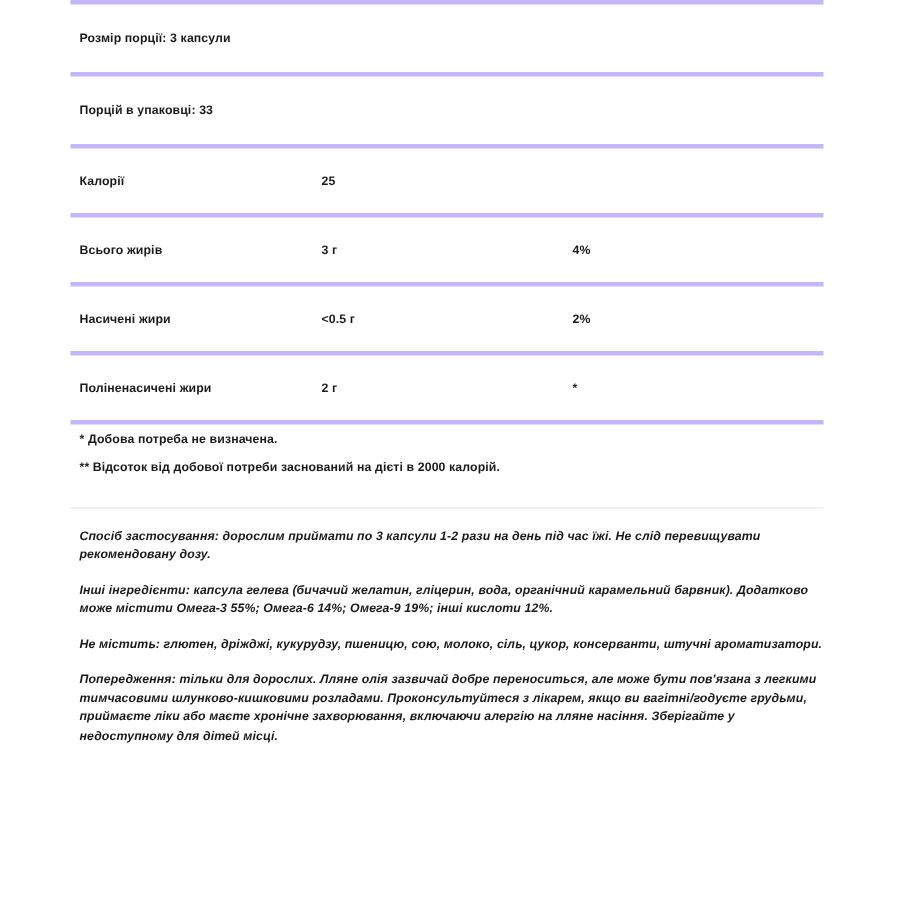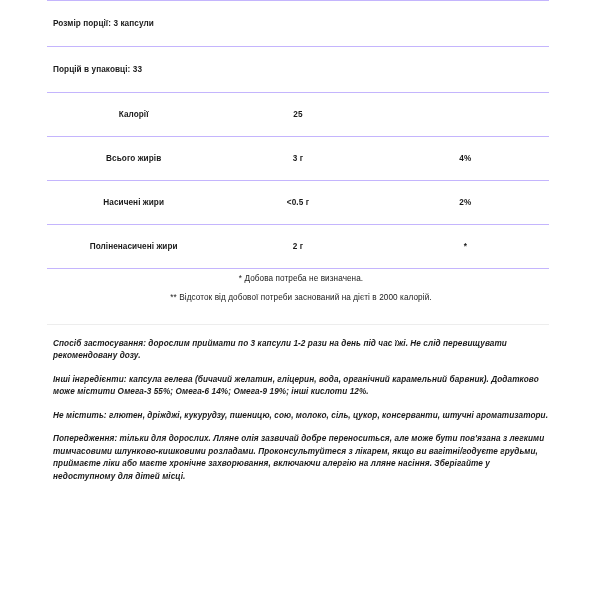--- a/index.html
+++ b/index.html
@@ -24,50 +24,49 @@
     padding: 0 47px 0 47px;
   }
 
   
   .facts-table {
     width: 502px;
     border-collapse: collapse;
     table-layout: fixed;
   }
   .facts-table td {
-    border-top: 1px solid #c4b5fd;
+    border-top: 3px solid #c4b5fd;
     padding: 0;
     vertical-align: middle;
     font-size: 8.2px;
     line-height: 1.45;
     letter-spacing: 0.01em;
   }
   .facts-table tr.srv td       { height: 45px; }
   .facts-table tr.head td      { height: 52px; vertical-align: middle; }
-  .facts-table tr.nutr td      { height: 43px; text-align: center; }
+  .facts-table tr.nutr td      { height: 43px; }
   .facts-table tr.nutr-tall td { height: 45px; }
   .facts-table tr.foot td      { height: 55px; vertical-align: middle; }
 
   td.c-name  { width: 270px; padding-left: 6px; }
   td.c-amt   { width: 76px; }
   td.c-dv    { width: 150px; }
 
   .bold { font-weight: bold; }
   .hdr  { font-weight: normal; }
   .sub  { display: block; }
 
   
   .notes { padding: 0 0 0 6px; }
   .notes p {
     margin: 0 0 7px 0;
     font-size: 8.2px;
-    font-weight: normal;
+    font-weight: bold;
     line-height: 1.45;
     letter-spacing: 0.01em;
-    text-align: center;
   }
   .notes p:last-child { margin-bottom: 16px; }
 
   
   .prose {
     border-top: 1px solid #ededed;
     padding: 13px 0 0 6px;
     width: 502px;
     box-sizing: border-box;
   }

